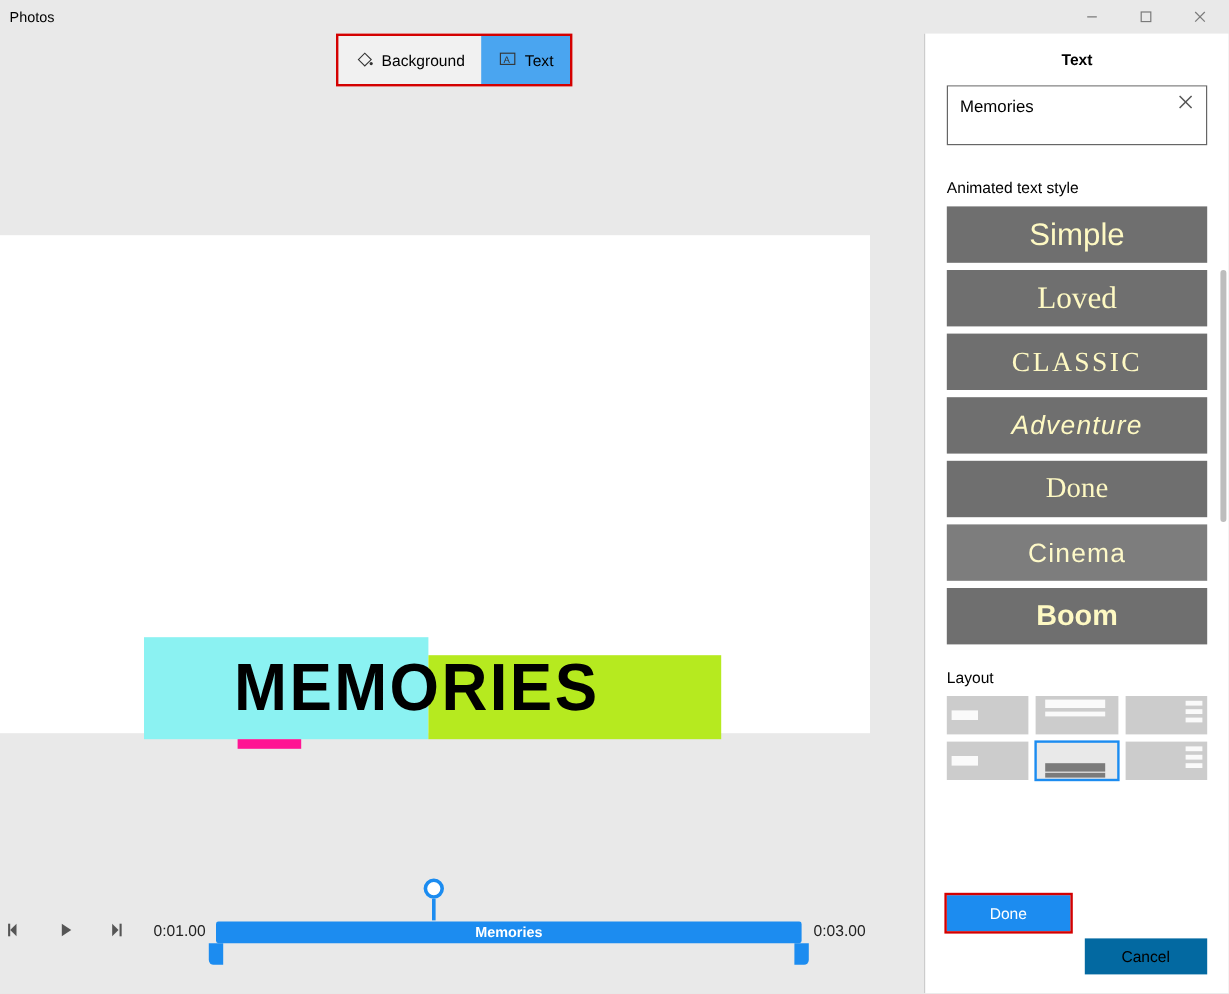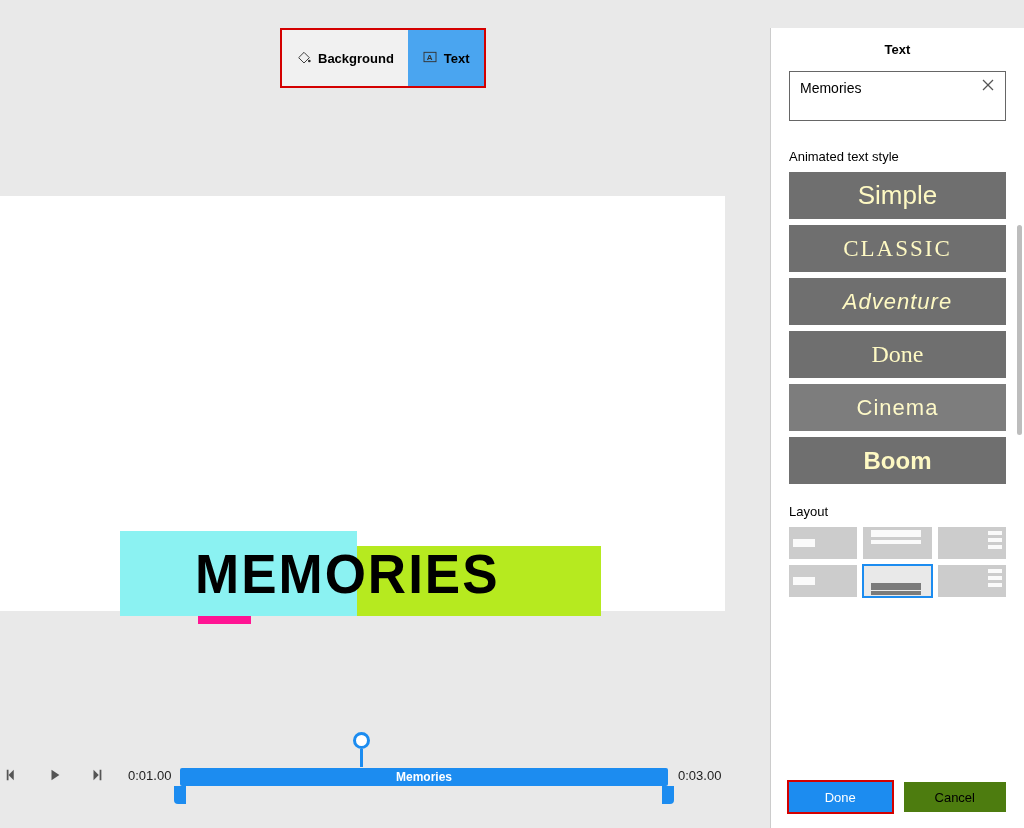--- a/index.html
+++ b/index.html
@@ -6,21 +6,21 @@
 *{box-sizing:border-box;}
 .window{width:1024px;height:828px;position:relative;background:#e9e9e9;overflow:hidden;}
 
 .titlebar{height:28px;display:flex;align-items:center;justify-content:space-between;padding:0 2px 0 8px;}
 .titlebar .title{font-size:12px;}
 .win-ctrls{display:flex;}
 .win-ctrls div{width:45px;height:28px;display:flex;align-items:center;justify-content:center;color:#7a7a7a;font-size:12px;}
 .win-ctrls svg{width:10px;height:10px;stroke:#7a7a7a;fill:none;}
 
 .editor{position:absolute;left:0;top:28px;width:770px;height:800px;}
-.top-tabs-wrap{position:absolute;left:280px;top:0;border:2px solid #d40000;background:#f1f1f1;display:flex;height:60px;font-weight:bold;}
+.top-tabs-wrap{position:absolute;left:280px;top:0;border:2px solid #d40000;background:#f1f1f1;display:flex;height:44px;}
 .top-tab{display:flex;align-items:center;gap:6px;padding:0 14px;height:100%;font-size:13px;}
 .top-tab svg{width:16px;height:16px;stroke:#333;fill:none;stroke-width:1.4;}
 .top-tab.active{background:#4aa5f0;}
 
 .canvas{position:absolute;left:0;top:168px;width:725px;height:415px;background:#fff;}
 .mem-cyan{position:absolute;left:120px;top:335px;width:237px;height:85px;background:#8bf2f2;}
 .mem-lime{position:absolute;left:357px;top:350px;width:244px;height:70px;background:#b6ea1f;}
 .mem-text{position:absolute;left:195px;top:347px;font-family:"Arial Black","Impact",sans-serif;font-size:53px;letter-spacing:2px;color:#000;font-weight:900;transform:scaleY(1.05);}
 .mem-underline{position:absolute;left:198px;top:420px;width:53px;height:8px;background:#ff1493;}
 
@@ -78,27 +78,48 @@
 .lo5 .b{left:8px;top:26px;width:50px;height:4px;background:#6f6f6f;}
 .lo6 .a{right:4px;top:4px;width:14px;height:4px;}
 .lo6 .b{right:4px;top:11px;width:14px;height:4px;}
 .lo6 .c{right:4px;top:18px;width:14px;height:4px;}
 
 .scroll-track{position:absolute;right:2px;top:154px;width:5px;height:210px;background:#bdbdbd;border-radius:3px;}
 
 .panel-footer{padding:12px 18px 16px;display:flex;gap:12px;text-align:right;}
 .btn{flex:1;height:30px;display:flex;align-items:center;justify-content:center;font-size:13px;cursor:pointer;}
 .btn-done{background:#1c8cf0;color:#fff;outline:2px solid #d40000;}
-.btn-cancel{background:#4d7c0f;color:#000;}
+.btn-cancel{background:#0369a1;color:#000;margin-top:36px;}
 </style>
 </head>
 <body>
 
 <div class="window">
 
+  <div class="titlebar">
+    <span class="title">Photos</span>
+    <div class="win-ctrls">
+      <div>
+          <svg viewBox="0 0 10 10">
+            <line x1="1" y1="5" x2="9" y2="5" stroke-width="1"></line>
+          </svg>
+        </div>
+      <div>
+          <svg viewBox="0 0 10 10">
+            <rect x="1" y="1" width="8" height="8" stroke-width="1"></rect>
+          </svg>
+        </div>
+      <div>
+          <svg viewBox="0 0 10 10">
+            <line x1="1" y1="1" x2="9" y2="9"></line>
+            <line x1="9" y1="1" x2="1" y2="9"></line>
+          </svg>
+        </div>
+    </div>
+  </div>
 
   <div class="editor">
 
     <div class="top-tabs-wrap">
       <div class="top-tab">
         <span>
           <svg viewBox="0 0 24 24">
               <path d="M4 13 L12 5 L20 13 L12 21 Z"></path>
               <circle cx="20" cy="18" r="2" fill="#333" stroke="none"></circle>
             </svg>
@@ -170,20 +191,23 @@
               <line x1="11" y1="1" x2="1" y2="11" stroke-width="1.2"></line>
             </svg>
         </span>
       </div>
 
       <div class="section-label">Animated text style</div>
       <div class="styles">
         <div class="style-btn st-simple">
             <span>Simple</span>
           </div>
+        <div class="style-btn st-loved">
+            <span>Loved</span>
+          </div>
         <div class="style-btn st-classic">
             <span>CLASSIC</span>
           </div>
         <div class="style-btn st-adventure">
             <span>Adventure</span>
           </div>
         <div class="style-btn st-quiet">
             <span>Done</span>
           </div>
         <div class="style-btn st-cinema">

